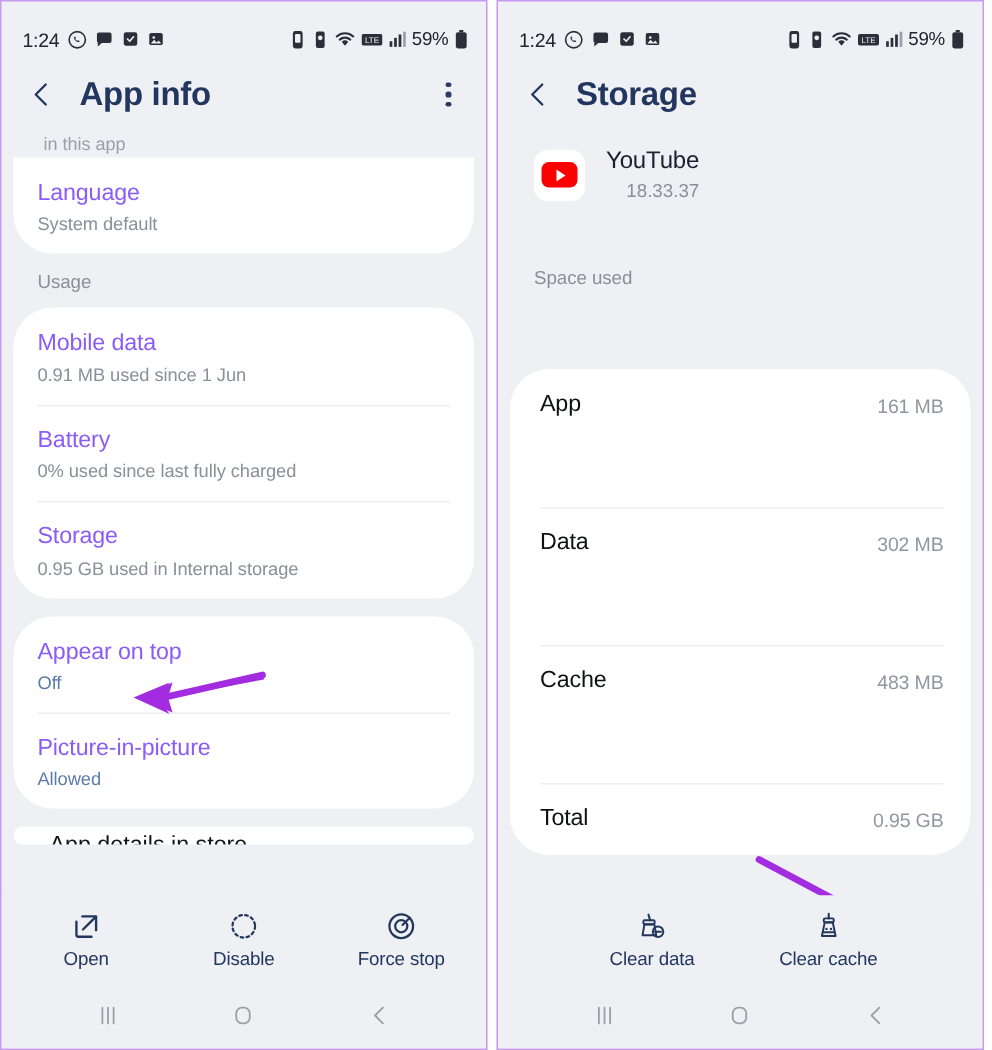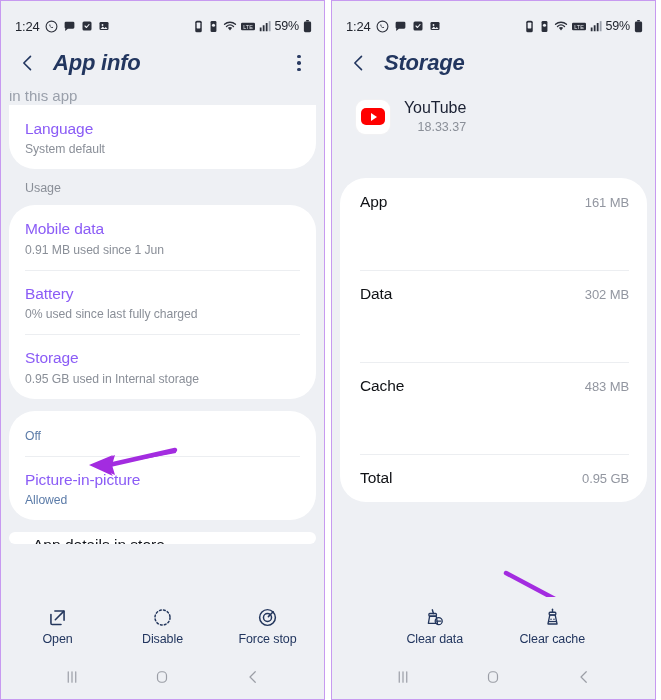--- a/index.html
+++ b/index.html
@@ -62,21 +62,20 @@
     display:flex;align-items:center;justify-content:center;
     cursor:pointer;
   }
   .appbar-title{
     font-size:22px;
     font-weight:700;
     color:#22365f;
     margin-left:14px;
     letter-spacing:-0.2px;
     white-space:nowrap;
-    font-style:italic;
   }
   .kebab{
     margin-left:auto;
     width:22px;height:24px;
     display:flex;flex-direction:column;align-items:center;justify-content:center;
     gap:3px;
     cursor:pointer;
   }
   .kebab i{
     display:block;width:3.5px;height:3.5px;border-radius:50%;
@@ -123,26 +122,27 @@
     letter-spacing:-0.05px;
   }
   .row-sub.blue{color:#5b7ba8;}
   .section-label{
     font-size:12.5px;
     color:#8a8f98;
     padding:12px 0 10px 24px;
     letter-spacing:-0.05px;
   }
   .clipped-text{
-    font-size:15px;
+    font-size:12px;
     color:#9aa0ab;
     padding-left:8px;
     height:14px;
     overflow:hidden;
     line-height:10px;
+    margin-left:20px;
   }
   .clipped-bottom{
     font-size:15.5px;
     color:#11141a;
     padding-left:24px;
     height:7px;
     overflow:hidden;
     line-height:4px;
   }
   .spacer{height:12px;}
@@ -341,20 +341,21 @@
         <div class="row">
           <div class="row-title">Storage</div>
           <div class="row-sub">0.95 GB used in Internal storage</div>
         </div>
       </div>
 
       <div class="spacer"></div>
 
       <div class="card">
         <div class="row">
+          <div class="row-title">Appear on top</div>
           <div class="row-sub blue">Off</div>
         </div>
         <div class="row">
           <div class="row-title">Picture-in-picture</div>
           <div class="row-sub blue">Allowed</div>
         </div>
       </div>
 
       <div class="spacer"></div>
 
@@ -509,20 +510,21 @@
           <div class="yt-badge">
             <div class="yt-play"></div>
           </div>
         </div>
         <div>
           <div class="app-name">YouTube</div>
           <div class="app-ver">18.33.37</div>
         </div>
       </div>
 
+      <div class="section-label" style="padding-top:44px;padding-left:24px;">Space used</div>
 
       <div class="card">
         <div class="kv-row">
           <span class="kv-key">App</span>
           <span class="kv-val">161 MB</span>
         </div>
         <div class="kv-row">
           <span class="kv-key">Data</span>
           <span class="kv-val">302 MB</span>
         </div>

